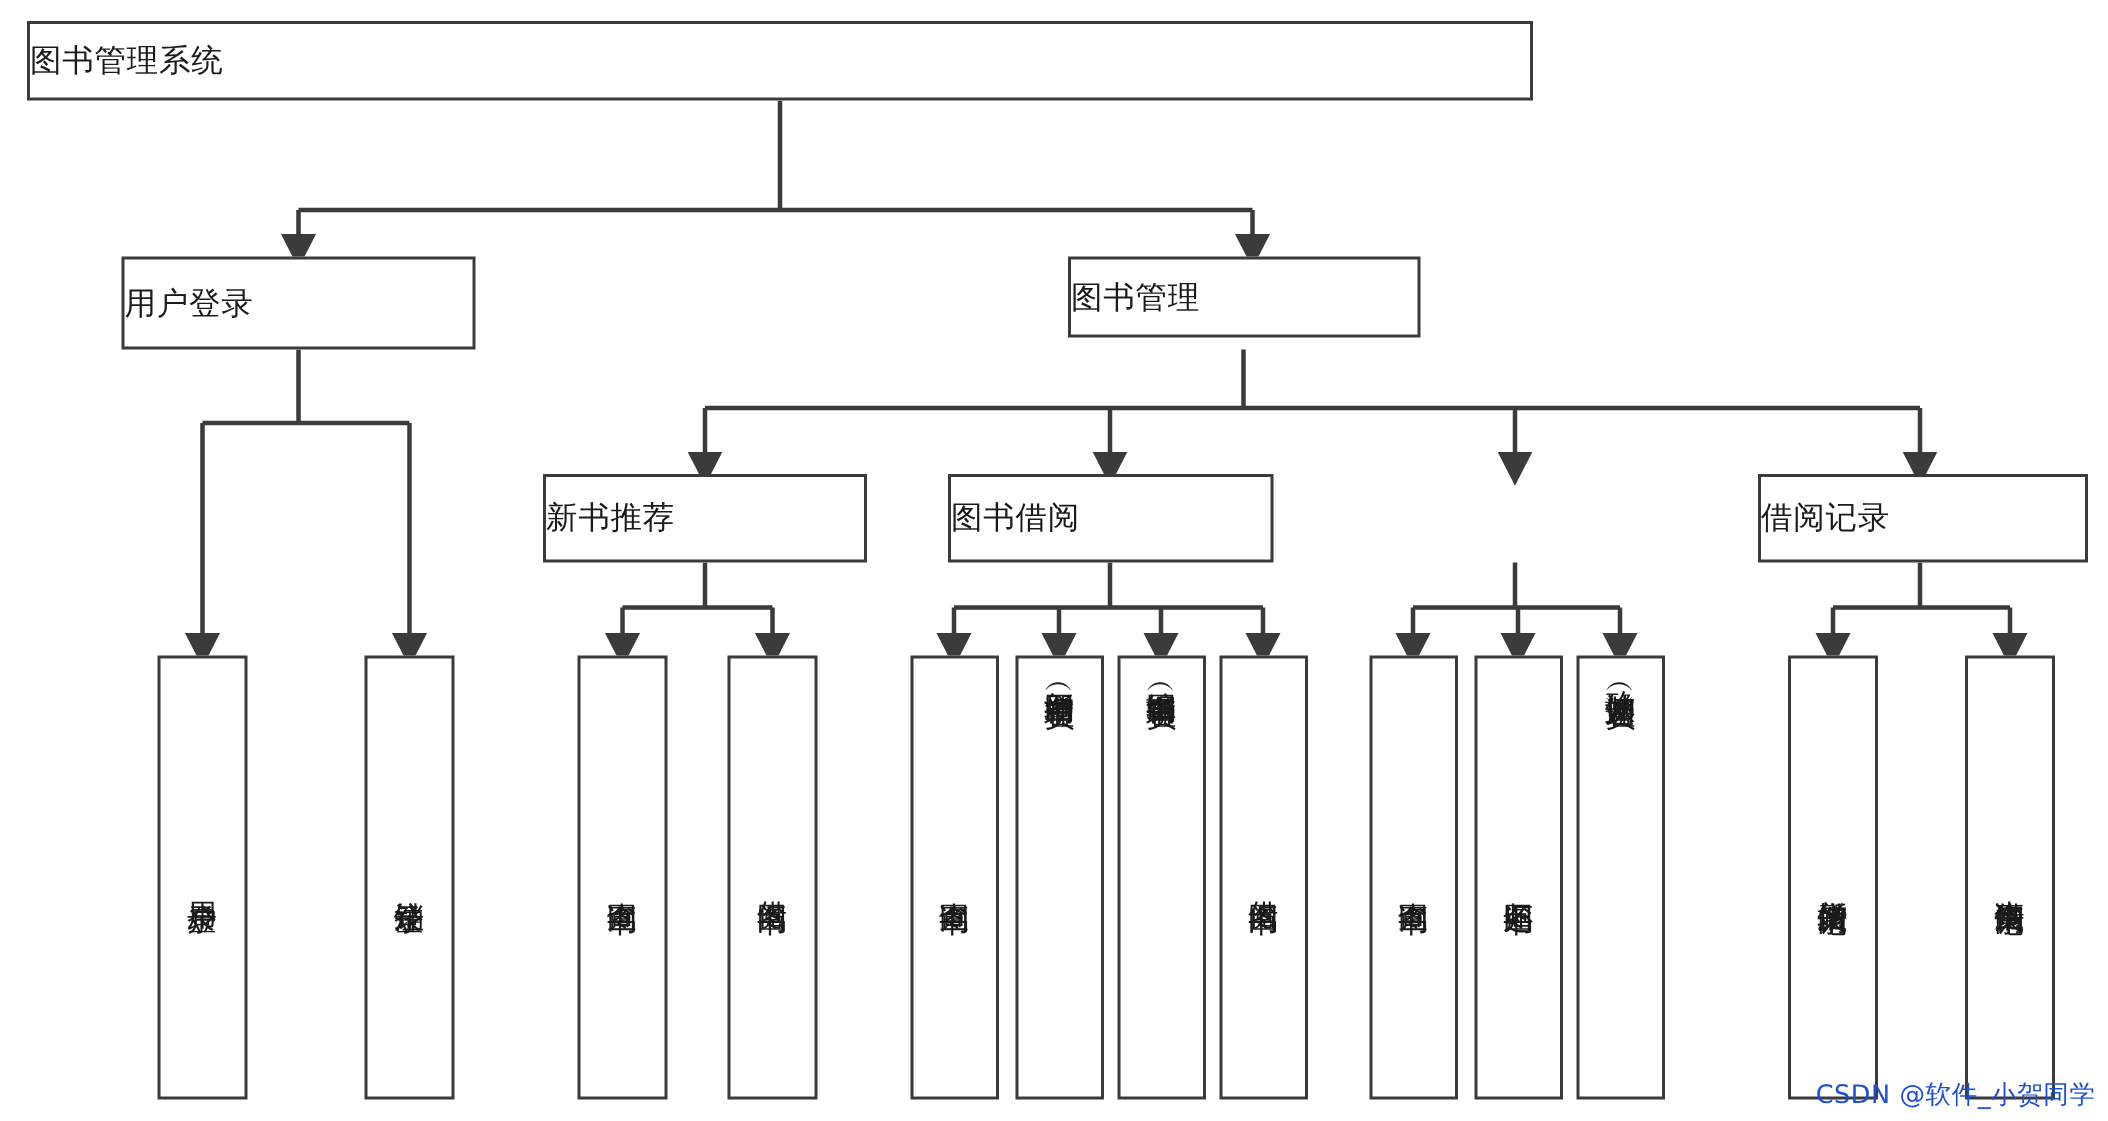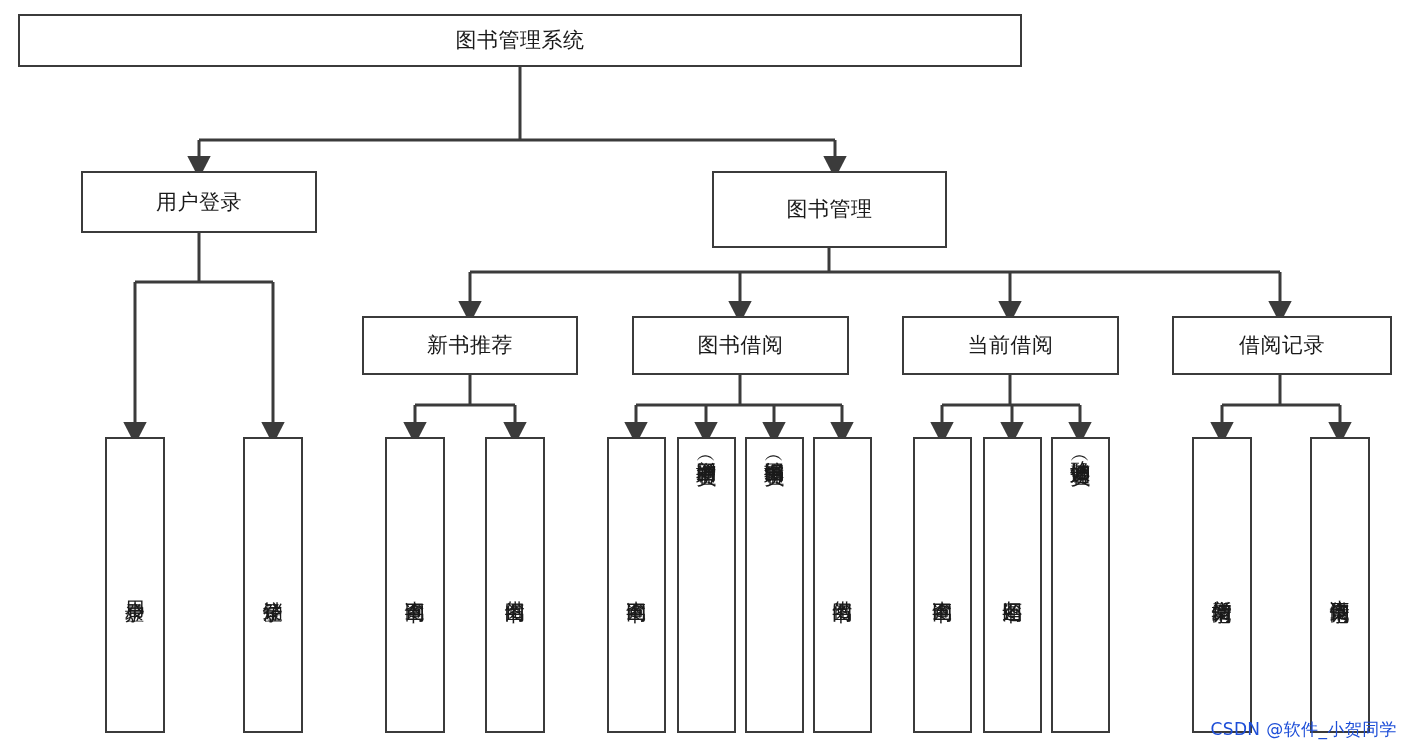--- a/index.html
+++ b/index.html
@@ -24,21 +24,21 @@
     width: 1405px;
     height: 747px;
   }
   .node-box {
     position: absolute;
     box-sizing: border-box;
     background: #ffffff;
     border: 2px solid #3b3b3b;
     display: flex;
     align-items: center;
-    justify-content: center;
+    justify-content: flex-start;
   }
   .node-label {
     color: #1a1a1a;
     font-size: 21px;
     line-height: 1.15;
     letter-spacing: 0.5px;
     white-space: nowrap;
     text-align: center;
   }
   .leaf-box {
@@ -144,35 +144,32 @@
   </svg>
 
   <div class="node-box" style="left:18px; top:14px; width:1004px; height:53px;">
     <span class="node-label">图书管理系统</span>
   </div>
 
   <div class="node-box" style="left:81px; top:171px; width:236px; height:62px;">
     <span class="node-label">用户登录</span>
   </div>
 
-  <div class="node-box" style="left:712px; top:171px; width:235px; height:77px;">
+  <div class="node-box" style="left:712px; top:171px; width:235px; height:54px;">
     <span class="node-label">图书管理</span>
   </div>
 
   <div class="node-box" style="left:632px; top:316px; width:217px; height:59px;">
     <span class="node-label">图书借阅</span>
   </div>
 
   <div class="node-box" style="left:362px; top:316px; width:216px; height:59px;">
     <span class="node-label">新书推荐</span>
   </div>
 
-  <div class="node-box" style="left:902px; top:316px; width:217px; height:59px;">
-    <span class="node-label">当前借阅</span>
-  </div>
 
   <div class="node-box" style="left:1172px; top:316px; width:220px; height:59px;">
     <span class="node-label">借阅记录</span>
   </div>
 
   <div class="leaf-box" style="left:105px; top:437px; width:60px; height:296px;">
     <span class="leaf-label">用户登录</span>
   </div>
 
   <div class="leaf-box" style="left:243px; top:437px; width:60px; height:296px;">

